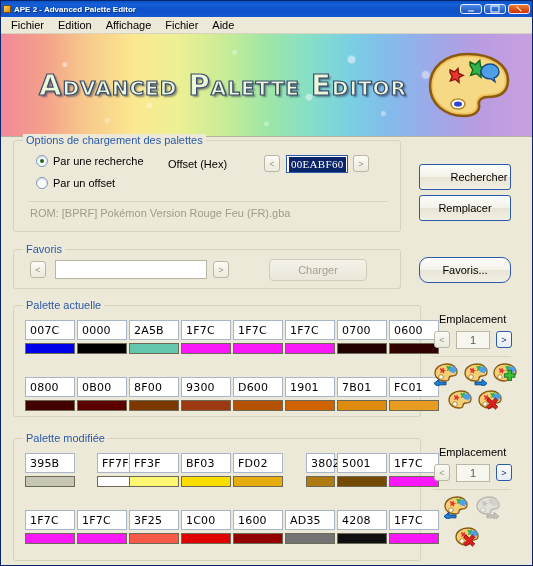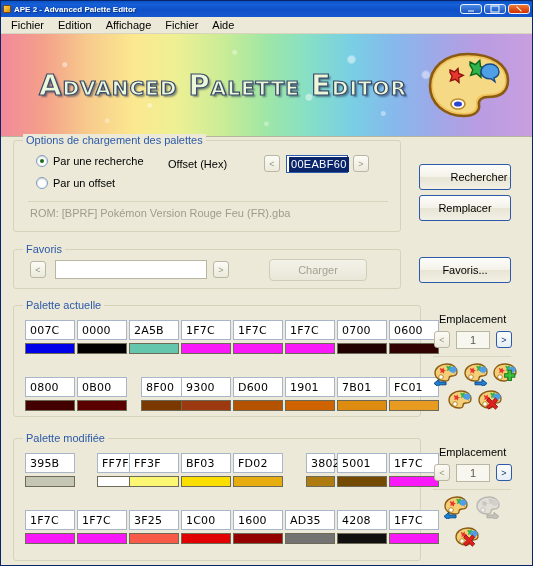--- a/index.html
+++ b/index.html
@@ -183,21 +183,21 @@
   .hexfield {
     width: 62px; height: 18px;
     border: 1px solid #2c5aa8;
     background: #fff;
     display: flex; align-items: center;
     padding: 0 2px;
   }
   .hexfield-sel {
     background: #0A246A;
     color: #ffffff;
-    font-family: Liberation Sans, sans-serif;
+    font-family: Liberation Serif, serif;
     font-size: 11px;
     letter-spacing: .3px;
     padding: 1px 2px;
     line-height: 13px;
   }
   .textfield {
     height: 19px;
     border: 1px solid #b9b6a4;
     background: #fff;
   }
@@ -328,21 +328,21 @@
 
     <div class="spin-btn" style="position:absolute; left:16px; top:11px;">&lt;</div>
 
     <input class="textfield" style="position: absolute; left: 41px; top: 10px; width: 152px;" value="" placeholder="">
 
     <div class="spin-btn" style="position:absolute; left:199px; top:11px;">&gt;</div>
 
     <div class="btn-disabled" style="position:absolute; left:255px; top:9px; width:98px; height:22px;">Charger</div>
   </div>
 
-  <div class="btn" style="position:absolute; left:418px; top:256px; width:92px; height:26px;">Favoris...</div>
+  <div class="btn" style="position:absolute; left:418px; top:256px; width:92px; height:26px;border-radius:9px;">Favoris...</div>
 
   <div class="group" style="left:12px; top:304px; width:408px; height:112px;padding-left:24px;">
     <div class="group-legend">Palette actuelle</div>
     <div id="cur-swatches">
         <div class="swatch-cell" style="left: 11px; top: 14px; width: 50px;">
           <div class="swatch-code">007C</div>
           <div class="swatch-color" style="background: rgb(0, 0, 232);"></div>
         </div>
         <div class="swatch-cell" style="left: 63px; top: 14px; width: 50px;">
           <div class="swatch-code">0000</div>
@@ -373,21 +373,21 @@
           <div class="swatch-color" style="background: rgb(49, 0, 0);"></div>
         </div>
         <div class="swatch-cell" style="left: 11px; top: 71px; width: 50px;">
           <div class="swatch-code">0800</div>
           <div class="swatch-color" style="background: rgb(66, 0, 0);"></div>
         </div>
         <div class="swatch-cell" style="left: 63px; top: 71px; width: 50px;">
           <div class="swatch-code">0B00</div>
           <div class="swatch-color" style="background: rgb(90, 0, 0);"></div>
         </div>
-        <div class="swatch-cell" style="left: 115px; top: 71px; width: 50px; margin-left: 12px;">
+        <div class="swatch-cell" style="left: 115px; top: 71px; width: 50px;">
           <div class="swatch-code">8F00</div>
           <div class="swatch-color" style="background: rgb(123, 57, 0);"></div>
         </div>
         <div class="swatch-cell" style="left: 167px; top: 71px; width: 50px;">
           <div class="swatch-code">9300</div>
           <div class="swatch-color" style="background: rgb(156, 57, 16);"></div>
         </div>
         <div class="swatch-cell" style="left: 219px; top: 71px; width: 50px;">
           <div class="swatch-code">D600</div>
           <div class="swatch-color" style="background: rgb(181, 82, 0);"></div>

